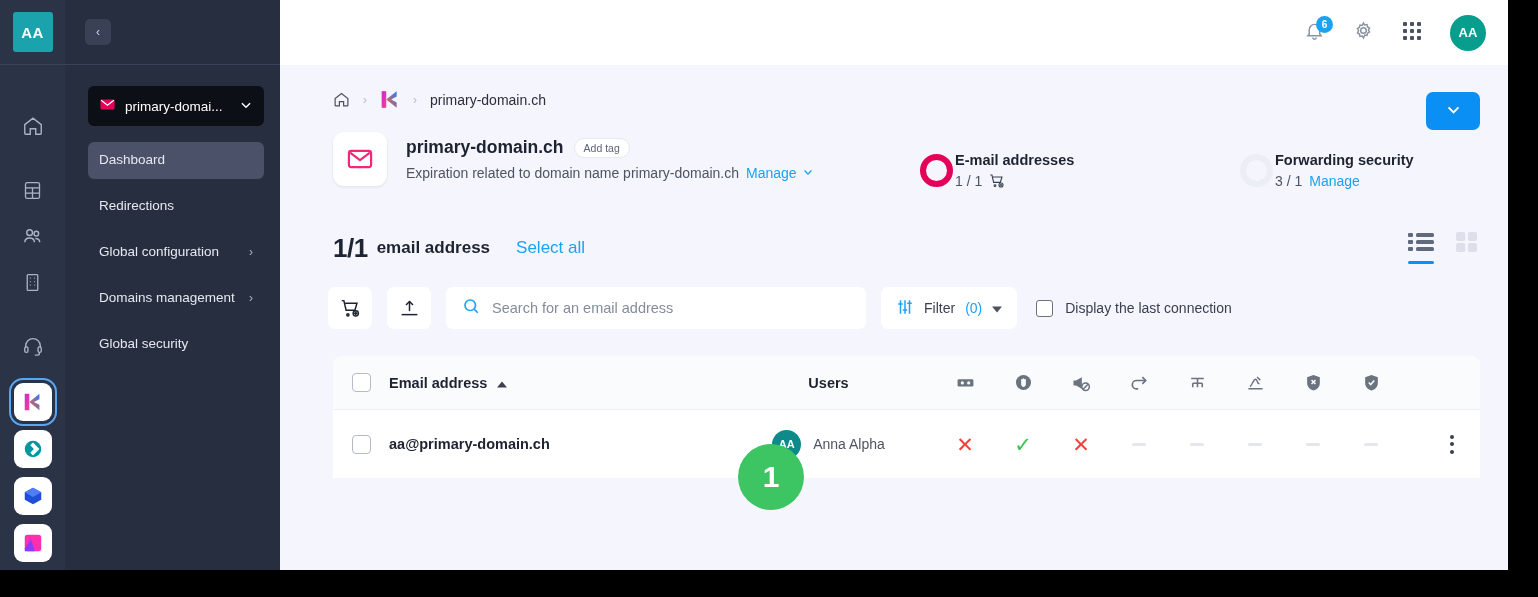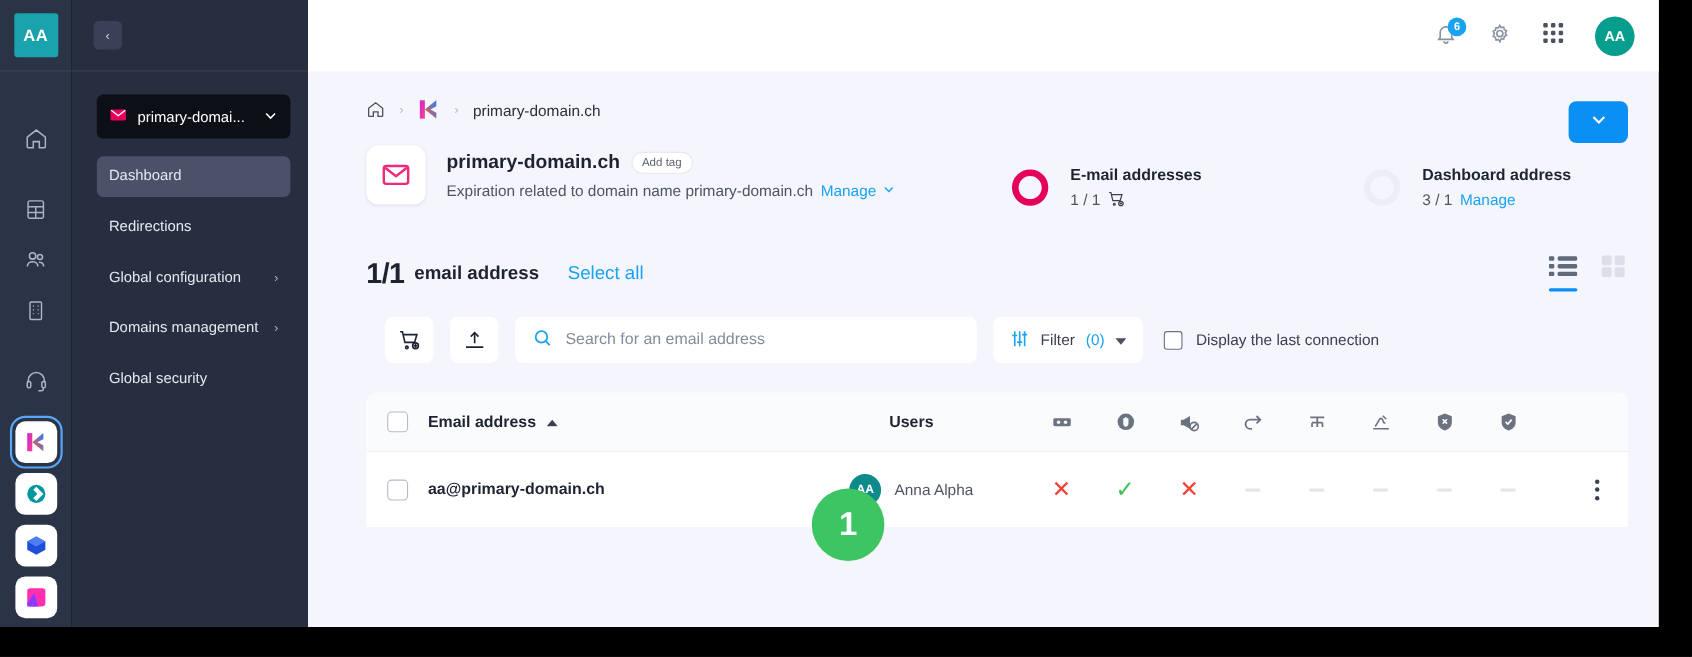--- a/index.html
+++ b/index.html
@@ -133,37 +133,37 @@
   .dom-l1 { display: flex; align-items: center; gap: 10px; }
   .dom-name { font-size: 17.5px; font-weight: bold; color: #1d2330; }
   .add-tag {
     font-size: 10.5px; color: #5d6575; background: #fff; border-radius: 10px;
     padding: 3px 9px; border: 1px solid #e7e9ef;
   }
   .dom-l2 { margin-top: 7px; font-size: 14px; color: #4d5462; display: flex; align-items: center; gap: 7px; }
   .manage-link { color: #1aa3f0; display: inline-flex; align-items: center; gap: 5px; }
 
   .stats { position: absolute; right: 28px; top: 152px; display: flex; gap: 80px; }
-  .stat { display: flex; align-items: center; gap: 20px; width: 240px; }
+  .stat { display: flex; align-items: center; gap: 2px; width: 240px; }
   .ring { width: 33px; height: 33px; border-radius: 50%; border: 6px solid #eceef5; }
   .ring.pink { border-color: #e5005a; }
   .stat-t { font-size: 14.5px; font-weight: bold; color: #1d2330; }
   .stat-v { margin-top: 5px; font-size: 14px; color: #4d5462; display: flex; align-items: center; gap: 7px; }
 
   
   .count-row { display: flex; align-items: center; padding: 46px 28px 0 53px; }
   .count-big { font-size: 26px; font-weight: bold; color: #1d2330; letter-spacing: -.5px; }
   .count-lbl { font-size: 17px; font-weight: bold; color: #1d2330; margin-left: 9px; }
   .select-all { color: #1aa3f0; font-size: 17px; margin-left: 26px; }
   .view-toggles { margin-left: auto; display: flex; gap: 20px; align-items: flex-start; }
   .vt { width: 26px; }
   .vt .u { height: 3px; background: #0a8ff5; border-radius: 2px; margin-top: 5px; }
 
   
-  .toolbar { display: flex; align-items: center; gap: 15px; padding: 23px 0 0 70px; text-align: center; }
+  .toolbar { display: flex; align-items: center; gap: 15px; padding: 23px 0 0 48px; text-align: center; }
   .sq-btn {
     width: 44px; height: 42px; background: #fff; border-radius: 7px;
     display: flex; align-items: center; justify-content: center; color: #1d2330;
   }
   .tb-search {
     width: 420px; height: 42px; background: #fff; border-radius: 7px;
     display: flex; align-items: center; gap: 12px; padding: 0 16px;
   }
   .tb-search .ph { color: #848c9b; font-size: 14.5px; }
   .filter-btn {
@@ -455,21 +455,21 @@
                   <circle cx="18" cy="18" r="3" fill="none"></circle>
                   <path d="M18 16.5v3M16.5 18h3"></path>
                 </svg>
             </span>
           </div>
         </div>
       </div>
       <div class="stat">
         <div class="ring"></div>
         <div>
-          <div class="stat-t">Dashboard address</div>
+          <div class="stat-t">Forwarding security</div>
           <div class="stat-v">
             <span>3 / 1</span>
             <span class="manage-link">Manage</span>
           </div>
         </div>
       </div>
     </div>
 
     <div class="count-row">
       <span class="count-big">1/1</span>

